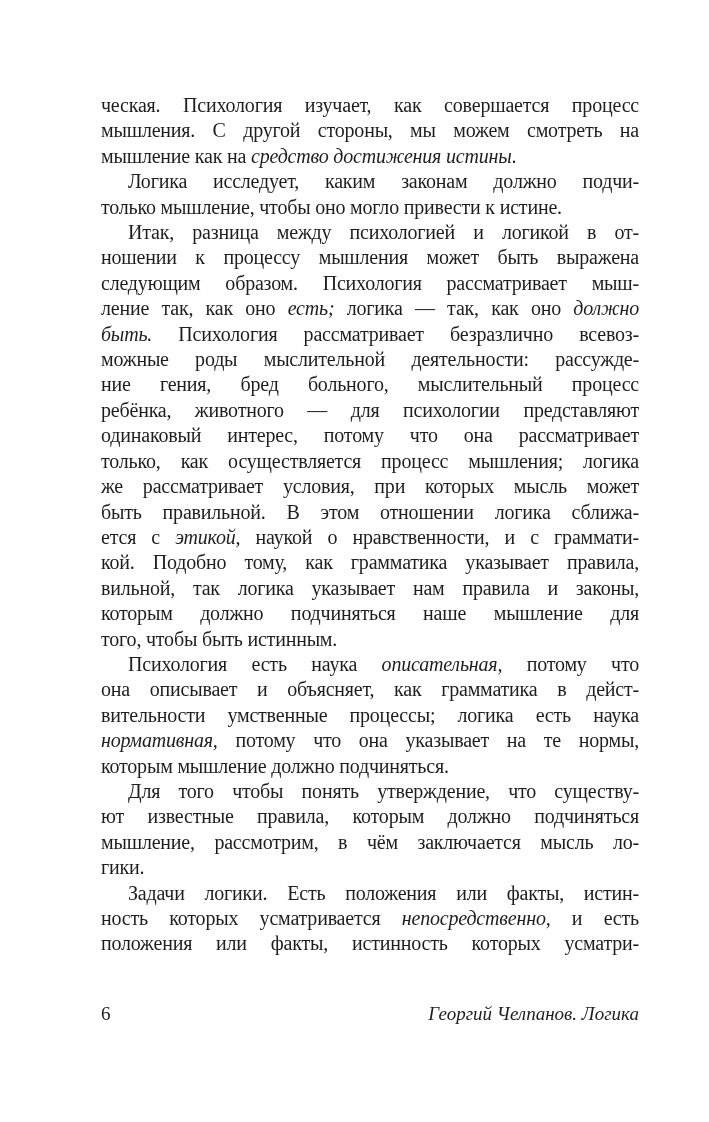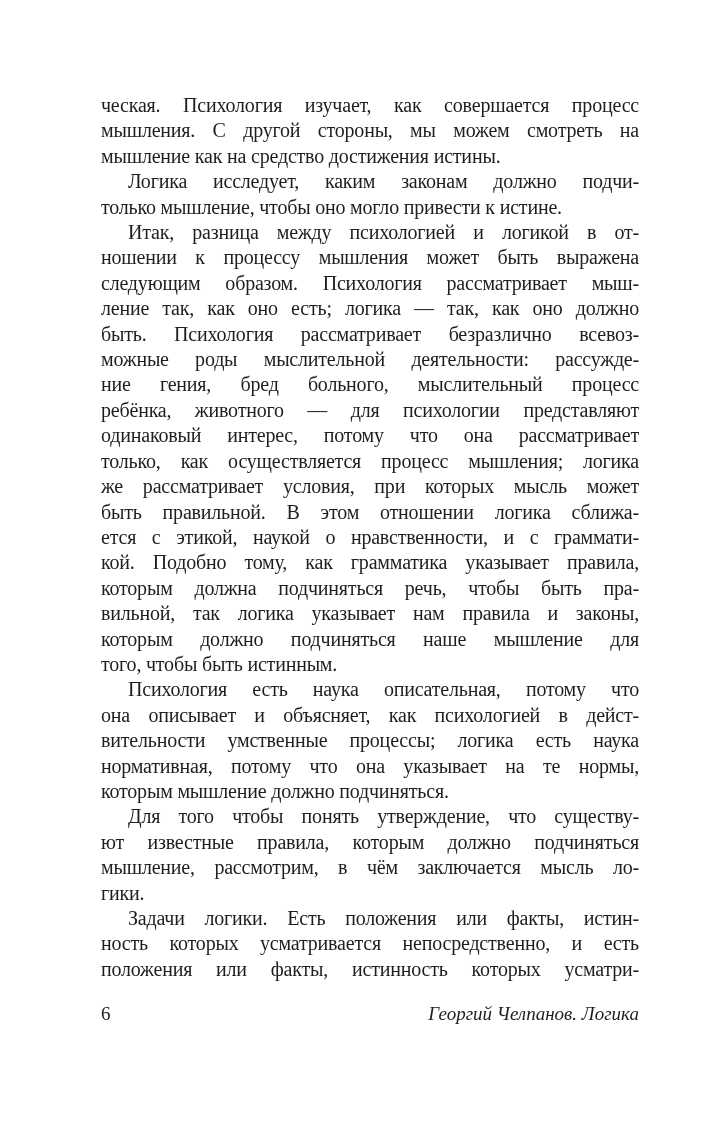--- a/index.html
+++ b/index.html
@@ -23,21 +23,21 @@
     line-height: 25.4px;
     letter-spacing: -0.2px;
   }
   .line {
     white-space: nowrap;
     text-align: justify;
     text-align-last: justify;
   }
   .line.nj { text-align-last: left; }
   .line.ind { padding-left: 27px; }
-  .it { }
+  .it { font-style: italic; }
   .bd { font-weight: normal; }
   .footer {
     position: absolute;
     left: 101px; top: 1002px;
     width: 538px;
     display: flex;
     justify-content: space-between;
     align-items: baseline;
     font-size: 19px;
     line-height: 24px;
@@ -62,26 +62,25 @@
       <div class="line"><span class="it">быть.</span><span> Психология рассматривает безразлично всевоз-</span></div>
       <div class="line"><span>можные роды мыслительной деятельности: рассужде-</span></div>
       <div class="line"><span>ние гения, бред больного, мыслительный процесс</span></div>
       <div class="line"><span>ребёнка, животного — для психологии представляют</span></div>
       <div class="line"><span>одинаковый интерес, потому что она рассматривает</span></div>
       <div class="line"><span>только, как осуществляется процесс мышления; логика</span></div>
       <div class="line"><span>же рассматривает условия, при которых мысль может</span></div>
       <div class="line"><span>быть правильной. В этом отношении логика сближа-</span></div>
       <div class="line"><span>ется с </span><span class="it">этикой,</span><span> наукой о нравственности, и с граммати-</span></div>
       <div class="line"><span>кой. Подобно тому, как грамматика указывает правила,</span></div>
-      <div class="line"><span>которым должна подчиняться речь, чтобы быть пра-</span></div>
       <div class="line"><span>вильной, так логика указывает нам правила и законы,</span></div>
       <div class="line"><span>которым должно подчиняться наше мышление для</span></div>
       <div class="line nj"><span>того, чтобы быть истинным.</span></div>
       <div class="line ind"><span>Психология есть наука </span><span class="it">описательная,</span><span> потому что</span></div>
-      <div class="line"><span>она описывает и объясняет, как психологией в дейст-</span></div>
+      <div class="line"><span>она описывает и объясняет, как грамматика в дейст-</span></div>
       <div class="line"><span>вительности умственные процессы; логика есть наука</span></div>
       <div class="line"><span class="it">нормативная,</span><span> потому что она указывает на те нормы,</span></div>
       <div class="line nj"><span>которым мышление должно подчиняться.</span></div>
       <div class="line ind"><span>Для того чтобы понять утверждение, что существу-</span></div>
       <div class="line"><span>ют известные правила, которым должно подчиняться</span></div>
       <div class="line"><span>мышление, рассмотрим, в чём заключается мысль ло-</span></div>
       <div class="line nj"><span>гики.</span></div>
       <div class="line ind"><span class="bd">Задачи логики.</span><span> Есть положения или факты, истин-</span></div>
       <div class="line"><span>ность которых усматривается </span><span class="it">непосредственно,</span><span> и есть</span></div>
       <div class="line"><span>положения или факты, истинность которых усматри-</span></div>

